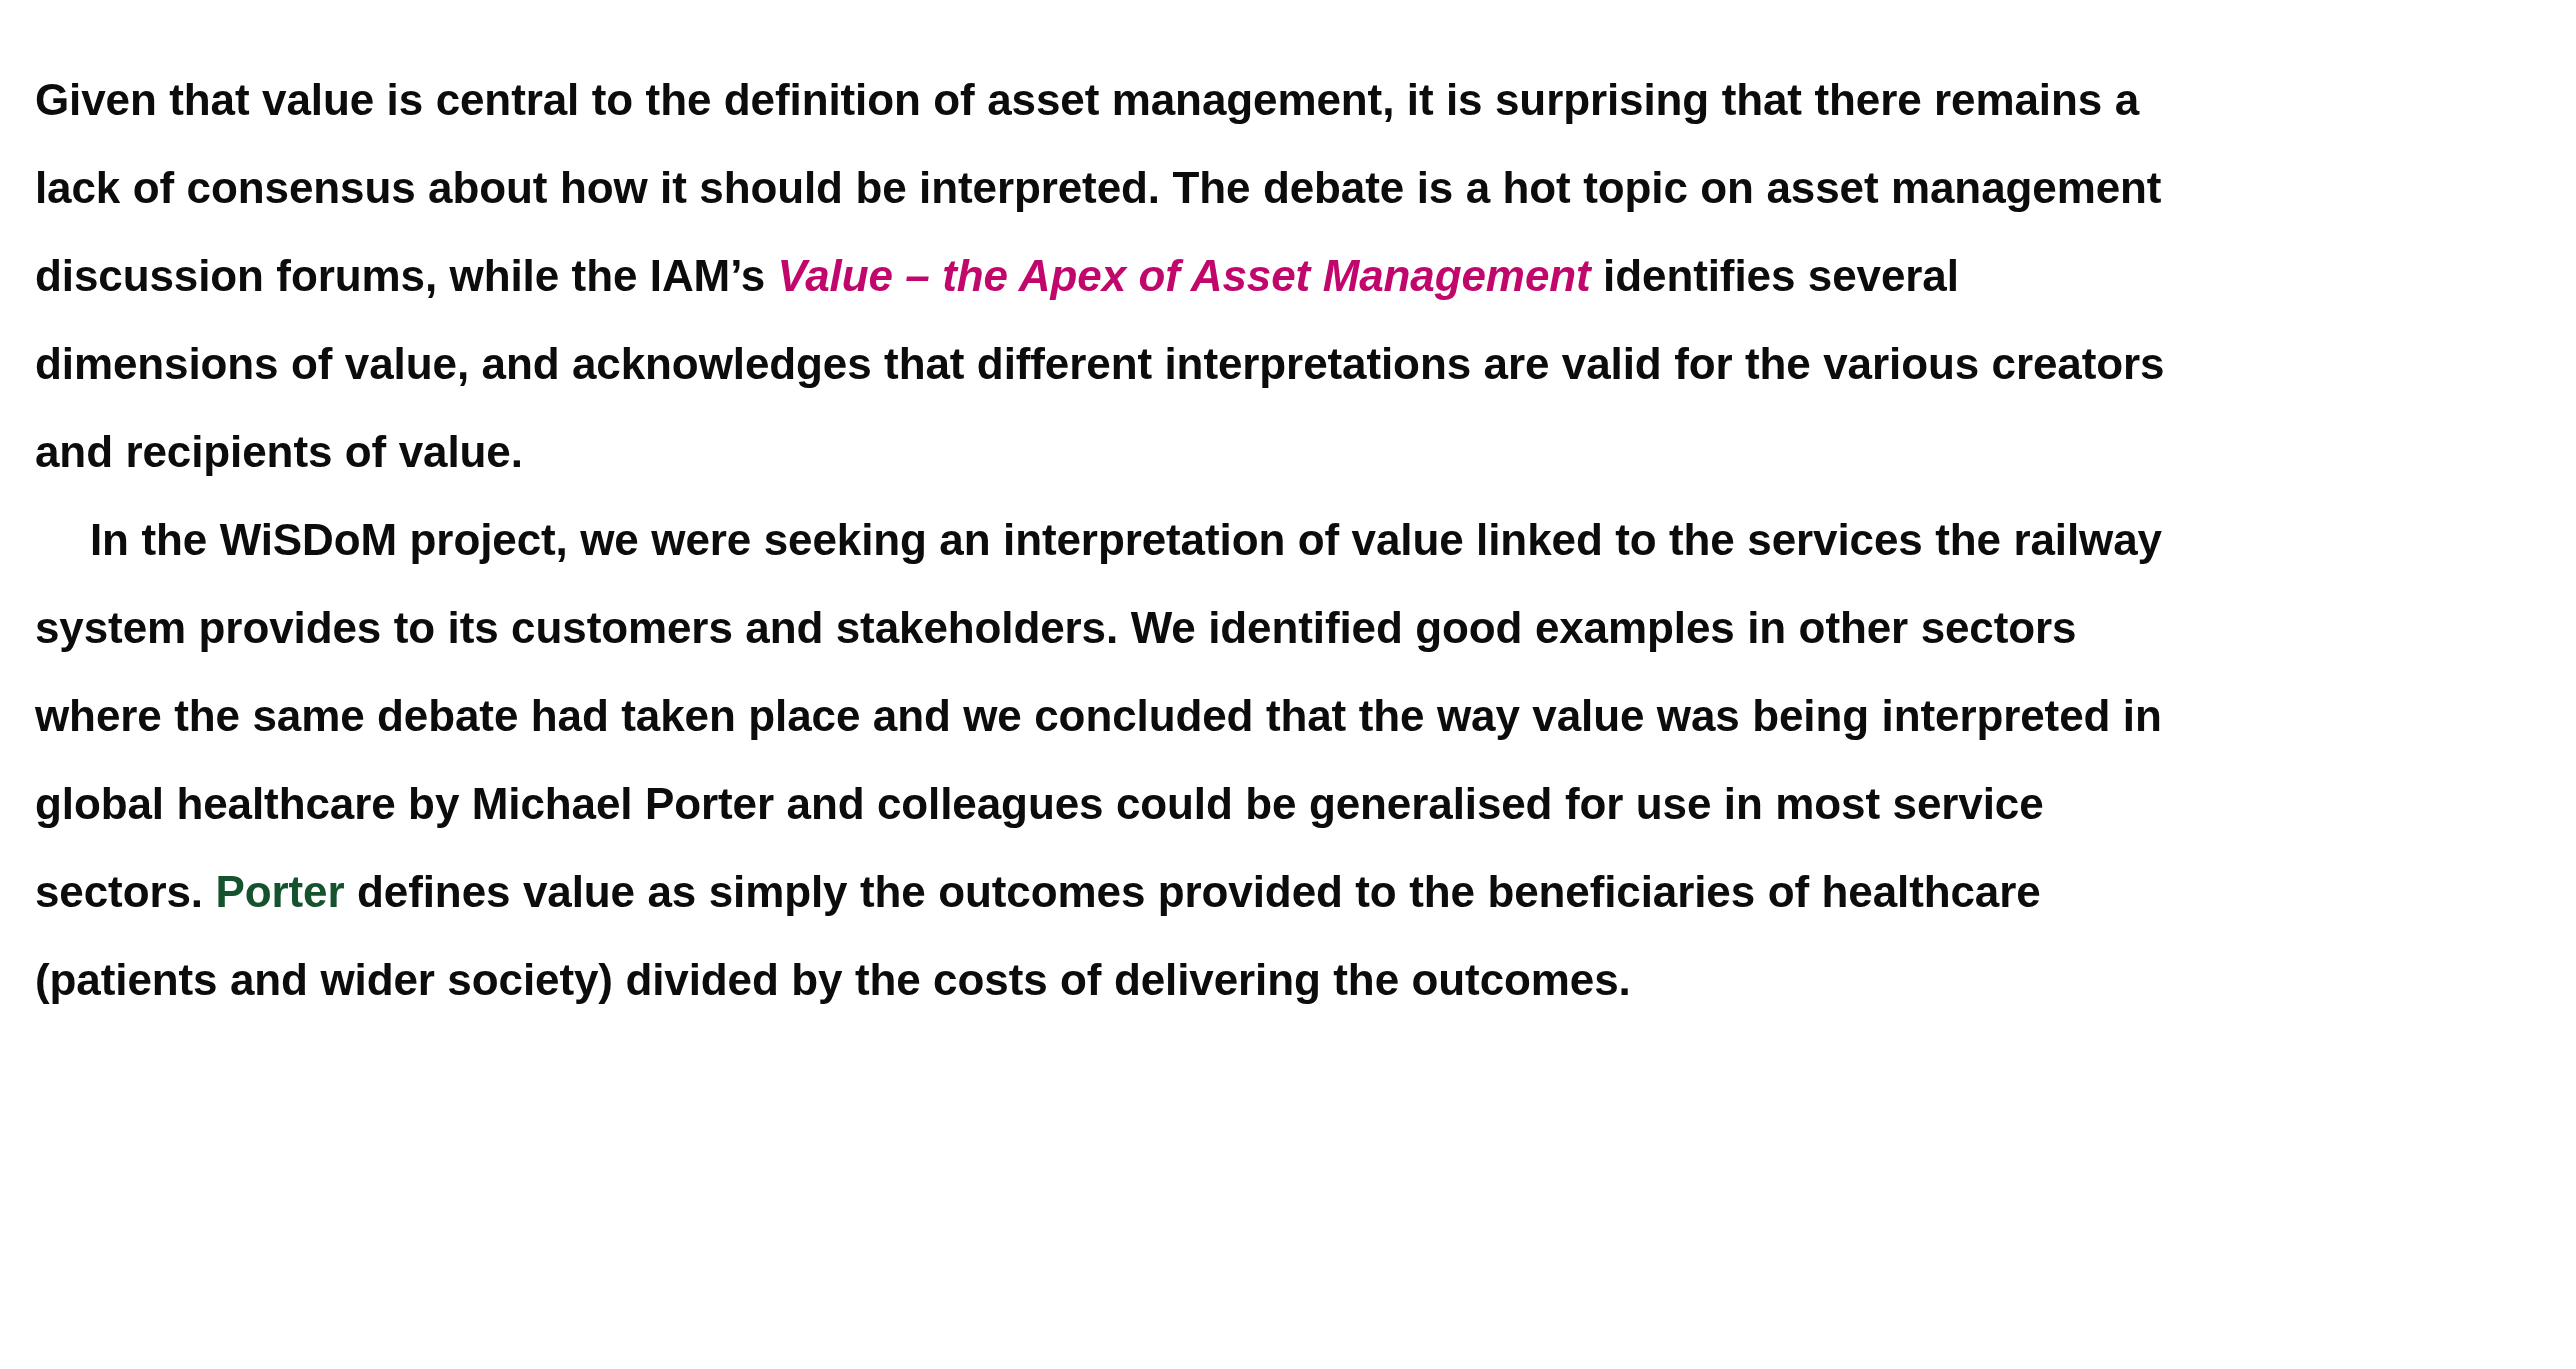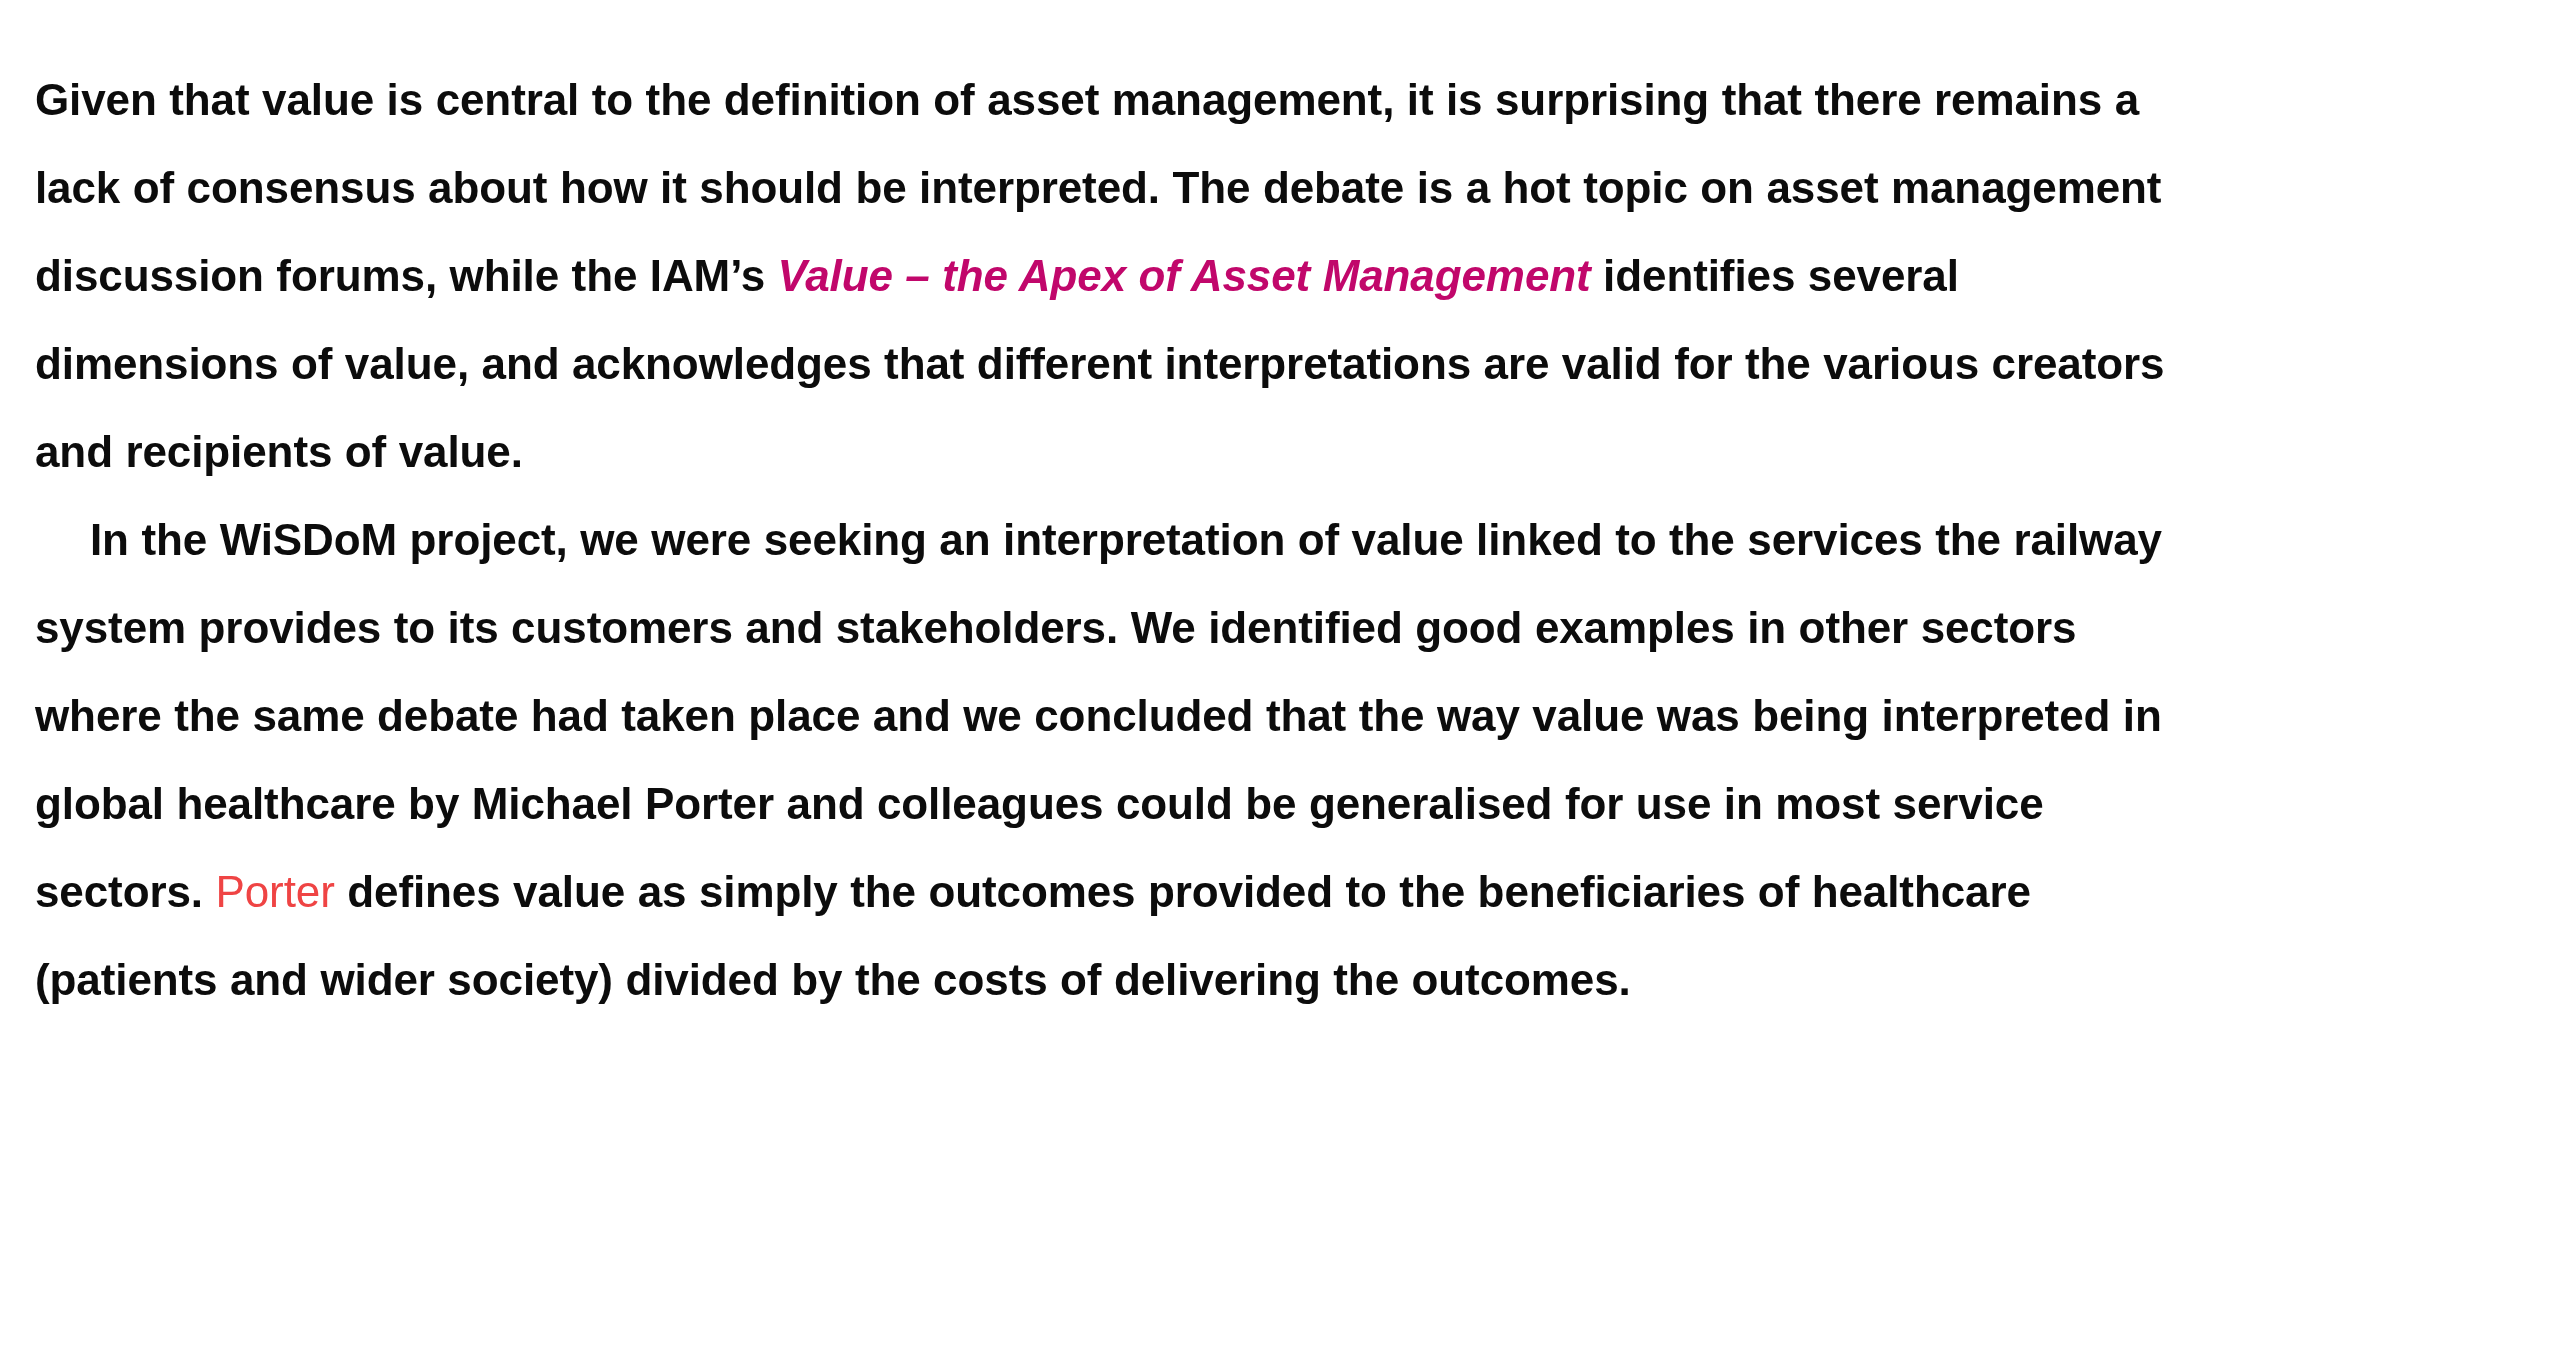--- a/index.html
+++ b/index.html
@@ -48,22 +48,22 @@
     text-indent: 55px;
   }
 
   .accent-italic {
     color: #c1076b;
     font-style: italic;
     font-weight: 700;
   }
 
   .accent-bold {
-    color: #ef4444;
-    font-weight: 400;
+    color: #14532d;
+    font-weight: 700;
     font-style: normal;
   }
 
   
   .figure-gap {
     position: absolute;
     left: 35px;
     top: 662px;
     width: 2167px;
     height: 437px;

